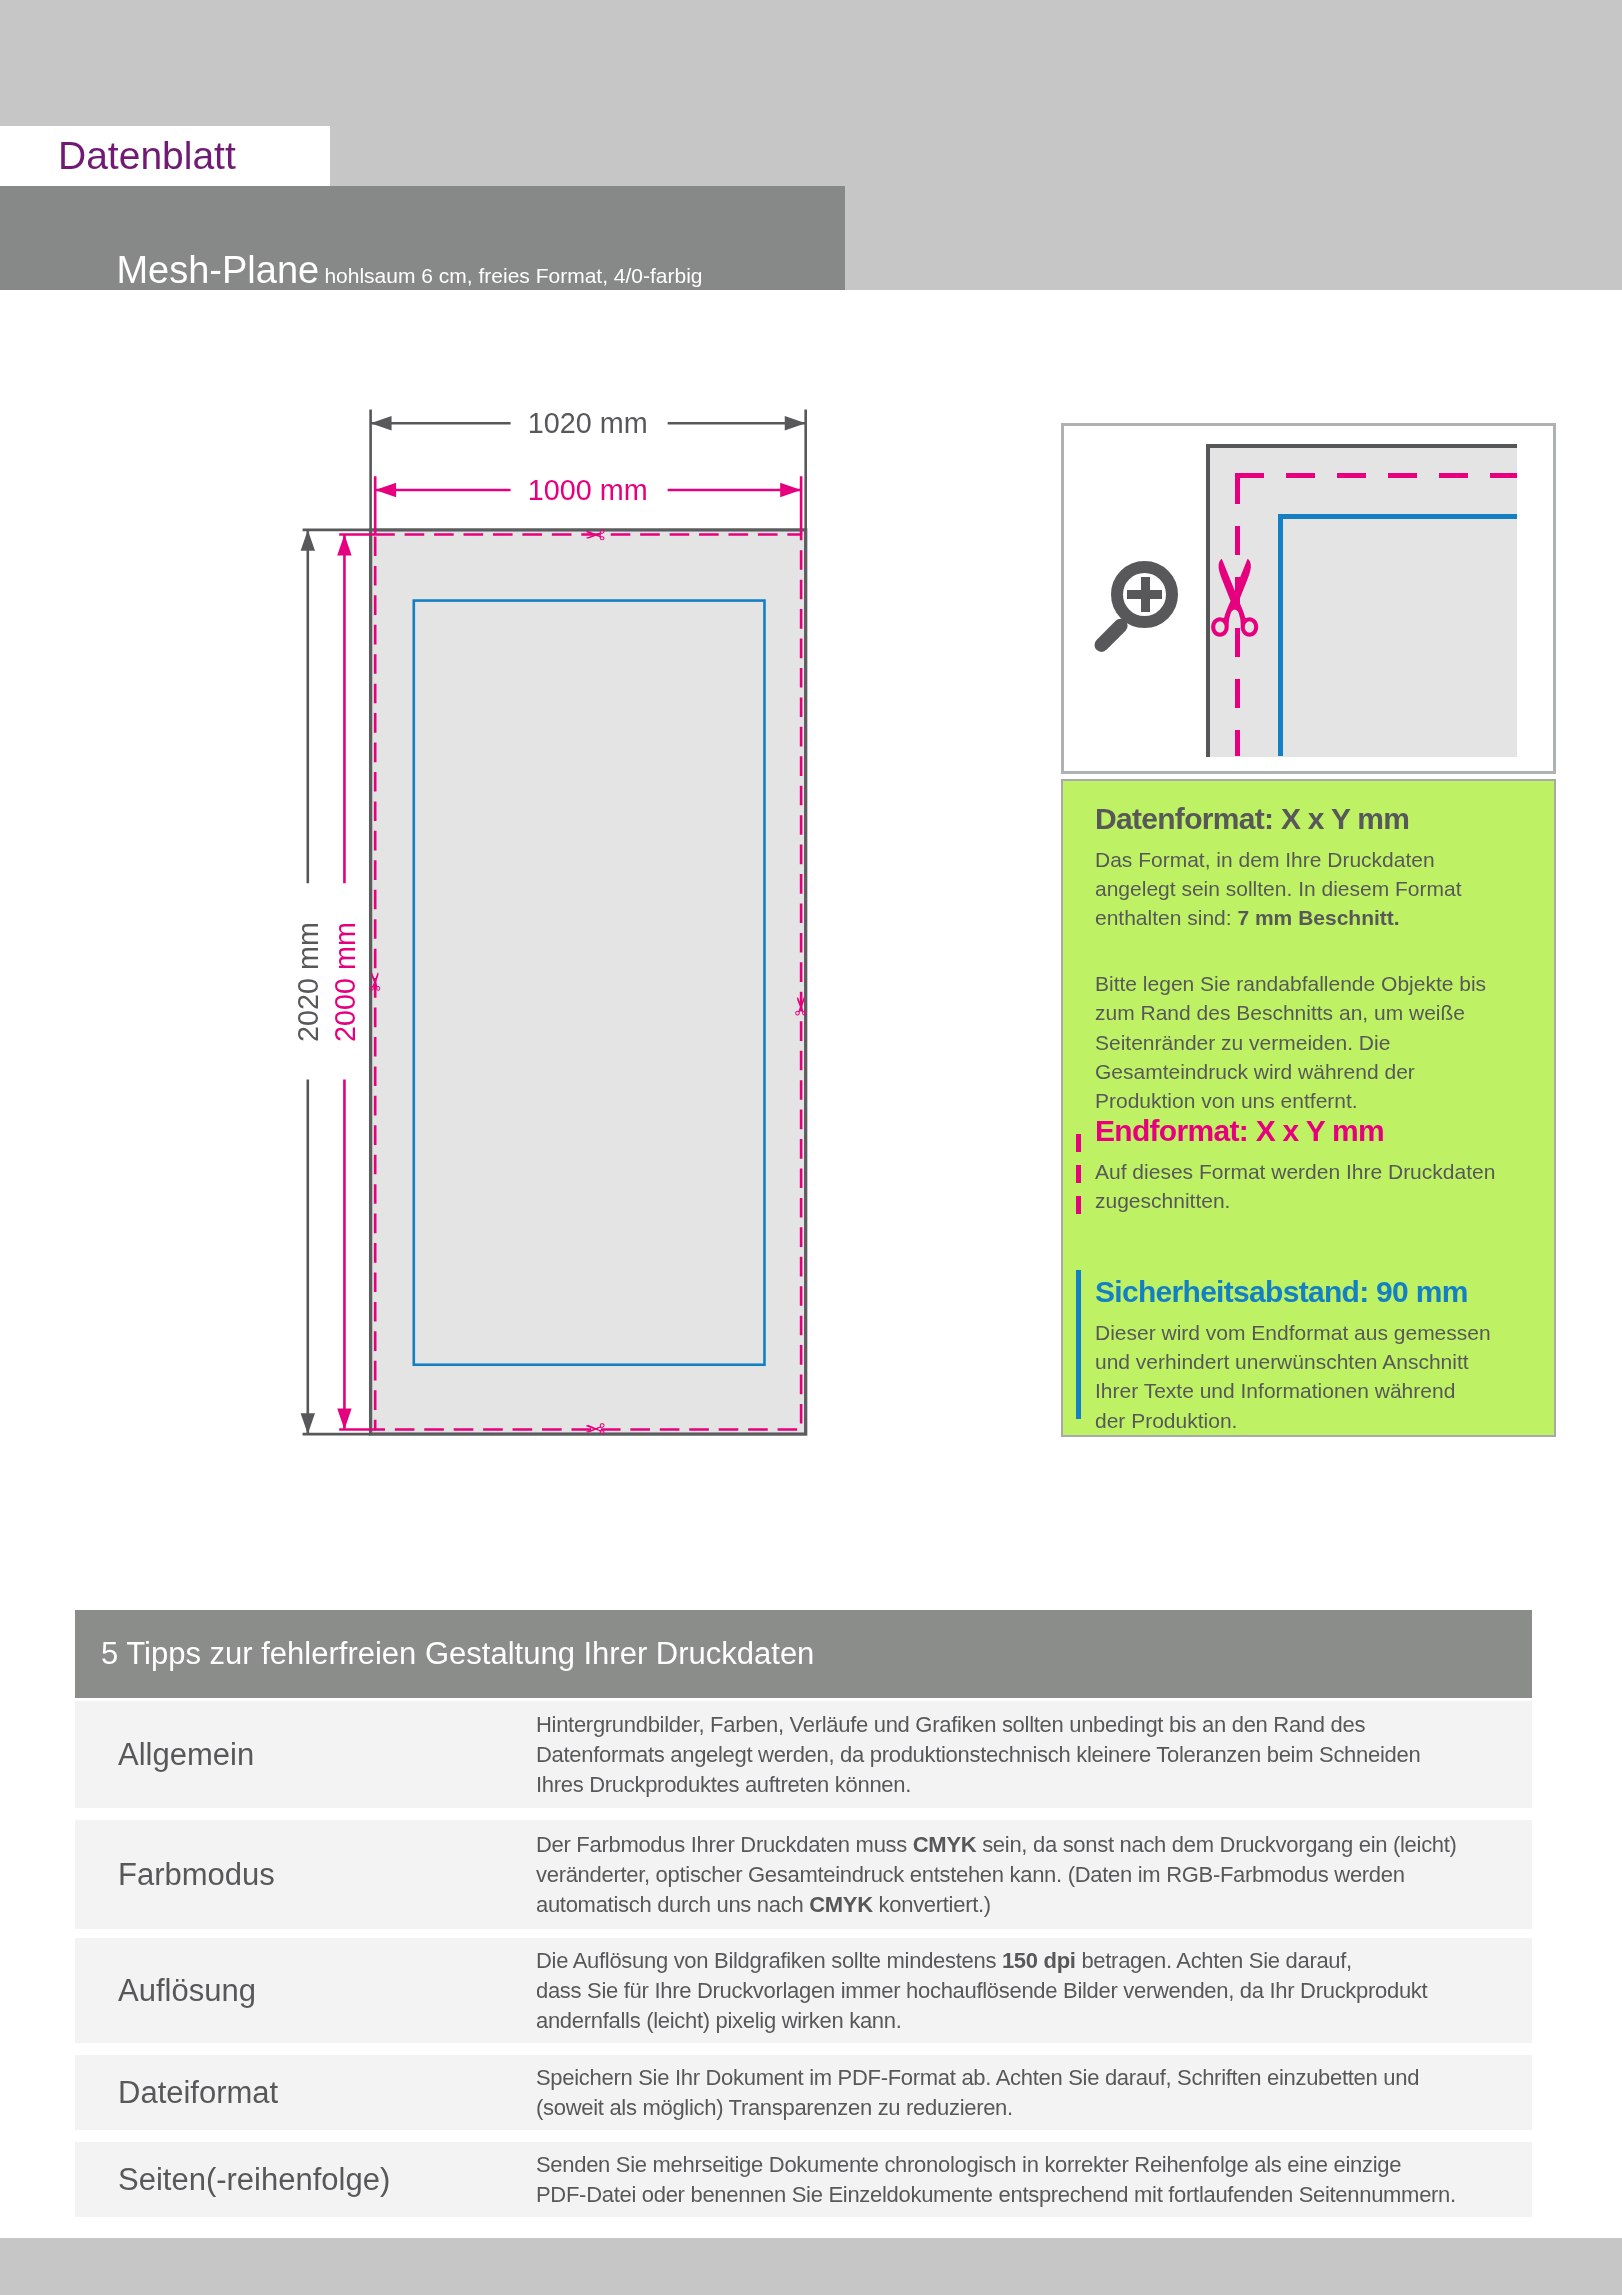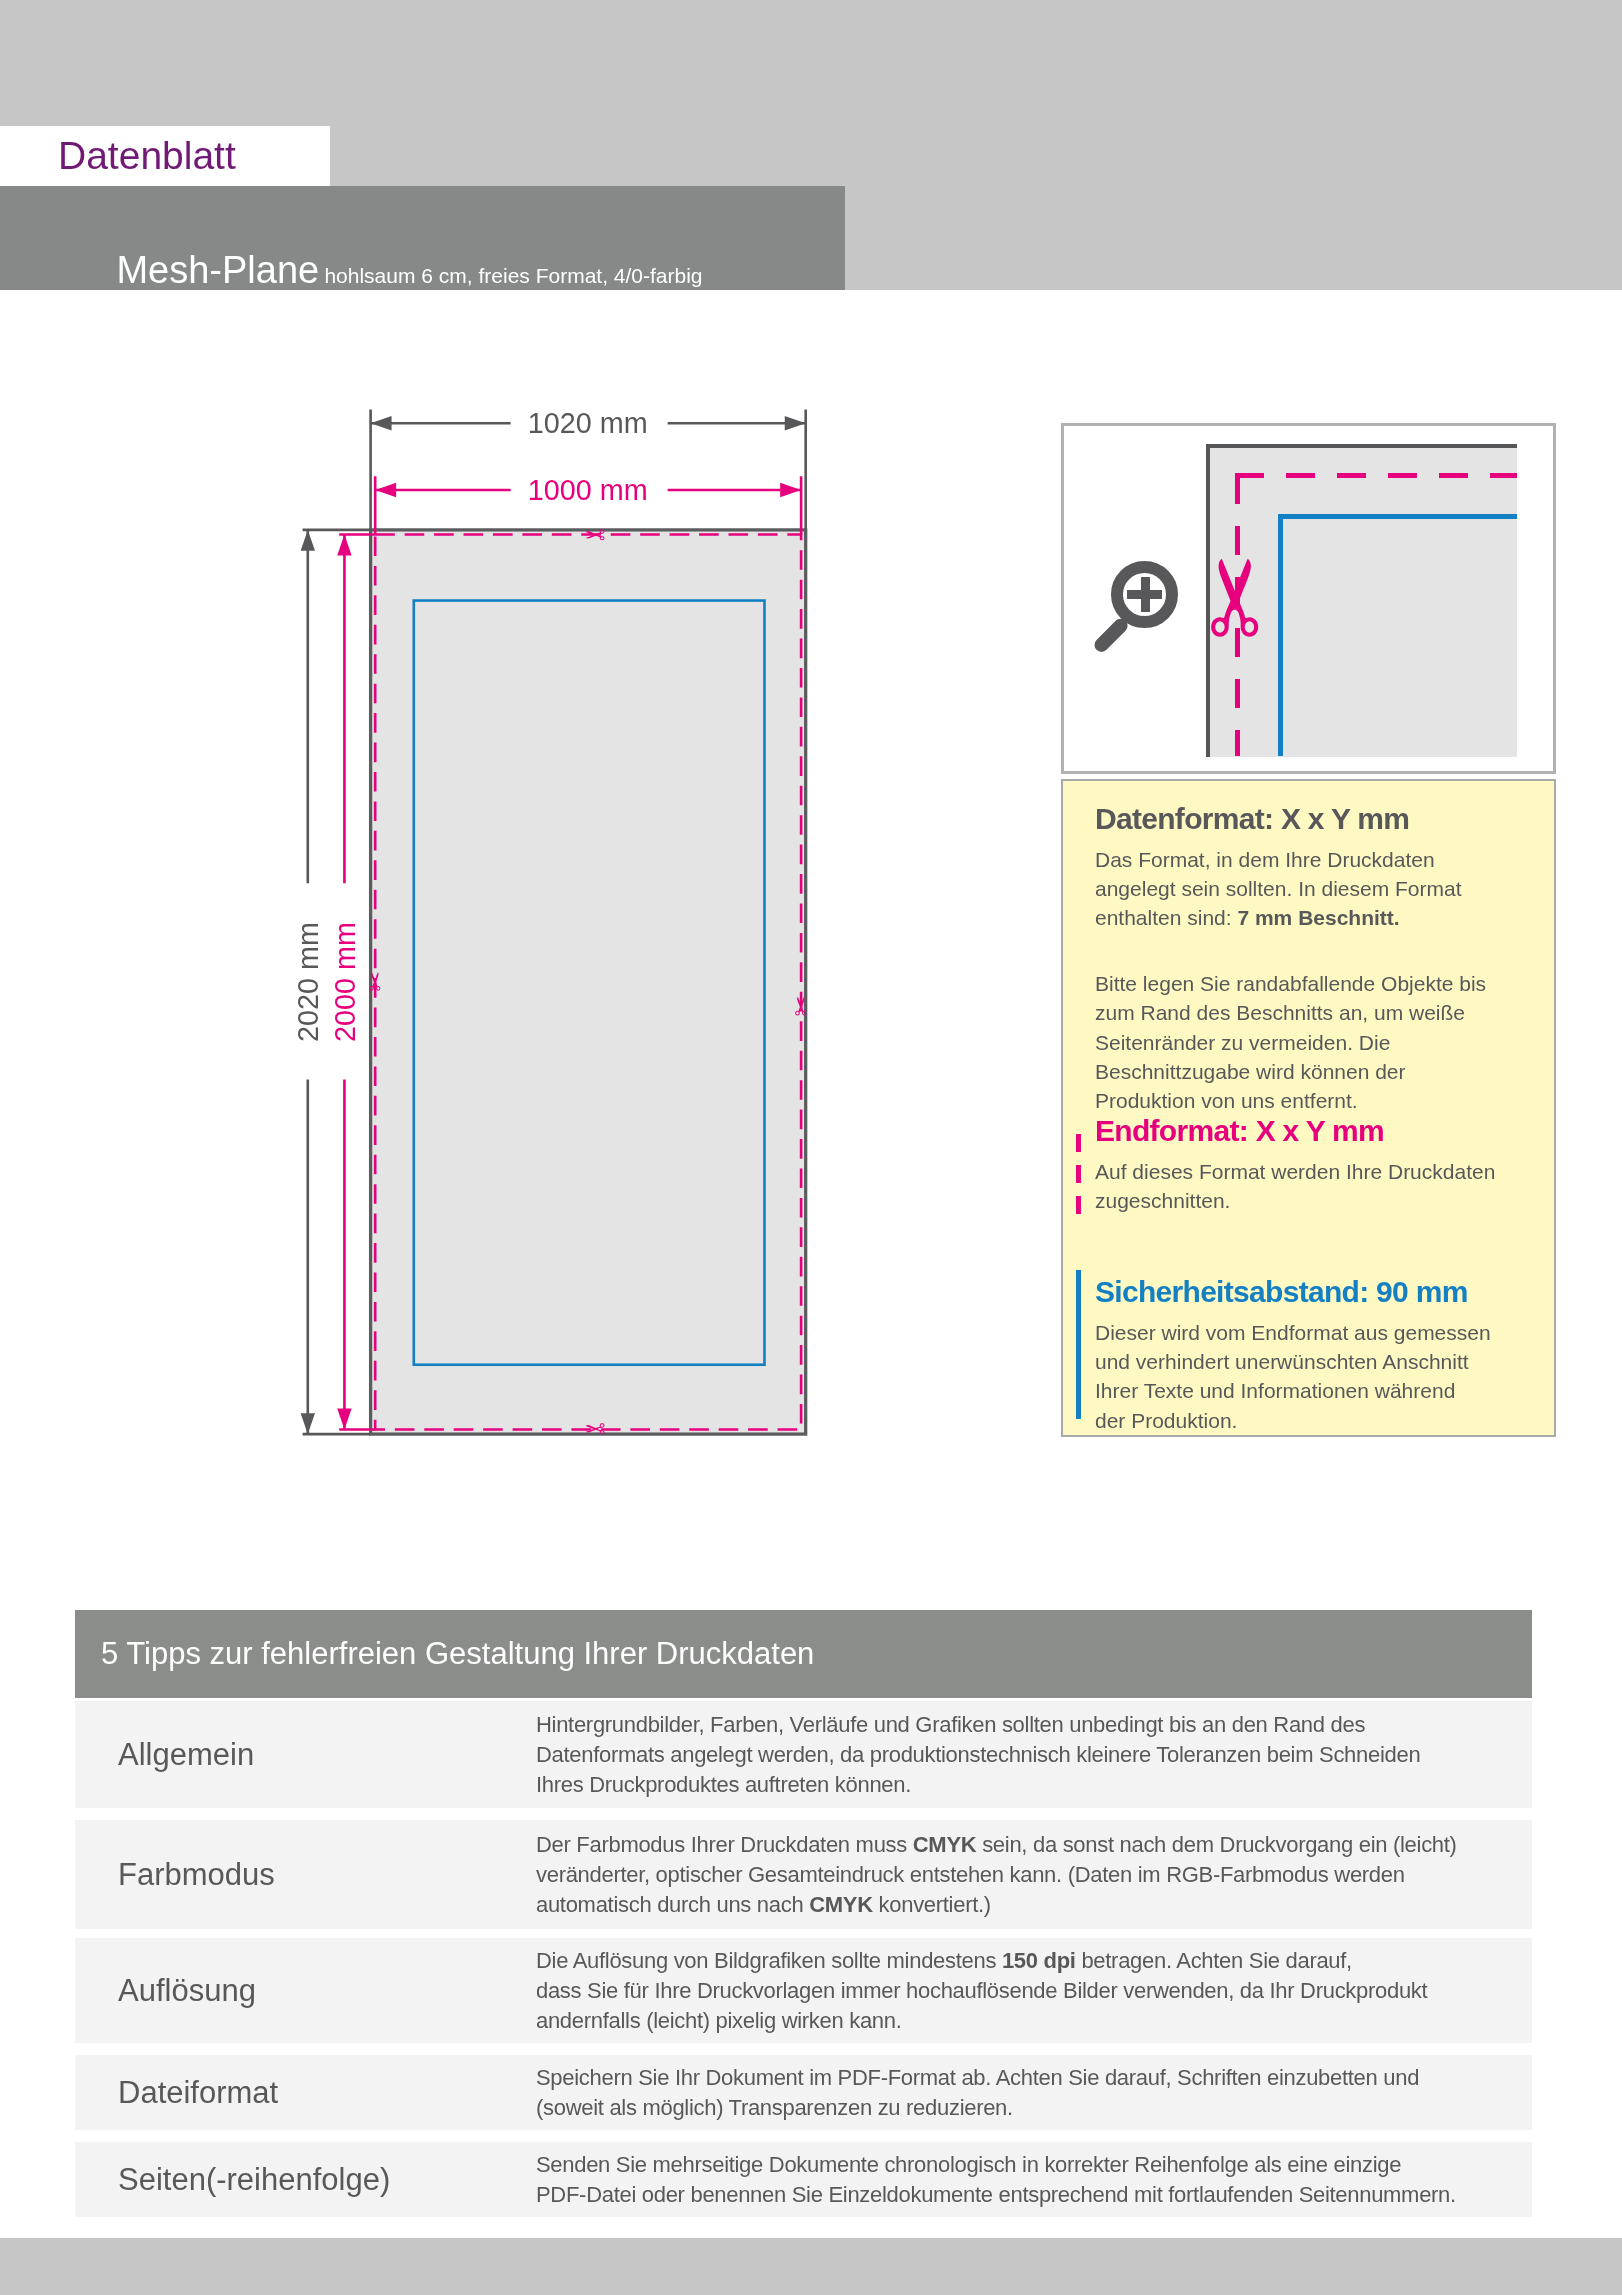--- a/index.html
+++ b/index.html
@@ -35,21 +35,21 @@
   .illus-blue-v{left:214px;top:88px;width:4.6px;height:242px;background:#1480c3;}
   .illus-blue-h{left:214px;top:88px;width:239px;height:4.6px;background:#1480c3;}
   .illus-scissors{left:173px;top:171px;color:#e6007e;font-family:"DejaVu Sans",sans-serif;
       font-size:105px;line-height:105px;transform:translate(-50%,-50%) rotate(-90deg);}
   .mag-circle{left:47px;top:135px;width:43px;height:43px;border:12.4px solid #58585a;border-radius:50%;}
   .mag-bar-h{left:63px;top:164px;width:35px;height:9.2px;background:#58585a;}
   .mag-bar-v{left:77px;top:151px;width:9.2px;height:35px;background:#58585a;}
   .mag-handle{left:40px;top:189px;width:14.4px;height:41px;background:#58585a;border-radius:7.2px;
       transform:rotate(45deg);}
 
-  .info-box{left:1061px;top:779px;width:495px;height:658px;background:#fef9c3;
+  .info-box{left:1061px;top:779px;width:495px;height:658px;background:#bef264;
       border:2px solid #a8aaa7;box-sizing:border-box;}
   .info-sec{position:absolute;left:32px;right:15.7px;}
   .info-h{font-size:30px;font-weight:bold;letter-spacing:-0.7px;line-height:34px;margin:0 0 8.5px 0;color:#58585a;}
   .info-h.mag{color:#e6007e;}
   .info-h.blu{color:#1480c3;}
   .bline{font-size:21px;line-height:29.4px;white-space:nowrap;color:#58585a;}
   .marker-dash{left:13px;width:5.2px;
       background:repeating-linear-gradient(to bottom,#e6007e 0 17.7px,rgba(0,0,0,0) 17.7px 31px);}
   .marker-solid{left:13px;width:5.2px;background:#1480c3;}
 
@@ -149,21 +149,21 @@
   <div class="abs info-box">
     <div class="info-sec" style="top:21px;">
       <div class="info-h">Datenformat: X x Y mm</div>
       <div class="bline">Das Format, in dem Ihre Druckdaten</div>
       <div class="bline">angelegt sein sollten. In diesem Format</div>
       <div class="bline"><span>enthalten sind: </span><b>7 mm Beschnitt.</b></div>
       <div style="height:36px;"></div>
       <div class="bline">Bitte legen Sie randabfallende Objekte bis</div>
       <div class="bline">zum Rand des Beschnitts an, um weiße</div>
       <div class="bline">Seitenränder zu vermeiden. Die</div>
-      <div class="bline">Beschnittzugabe wird können der</div>
+      <div class="bline">Gesamteindruck wird während der</div>
       <div class="bline">Produktion von uns entfernt.</div>
     </div>
 
     <div class="abs marker-dash" style="top:353px;height:88px;"></div>
     <div class="info-sec" style="top:333px;">
       <div class="info-h mag">Endformat: X x Y mm</div>
       <div class="bline">Auf dieses Format werden Ihre Druckdaten</div>
       <div class="bline">zugeschnitten.</div>
     </div>
 

